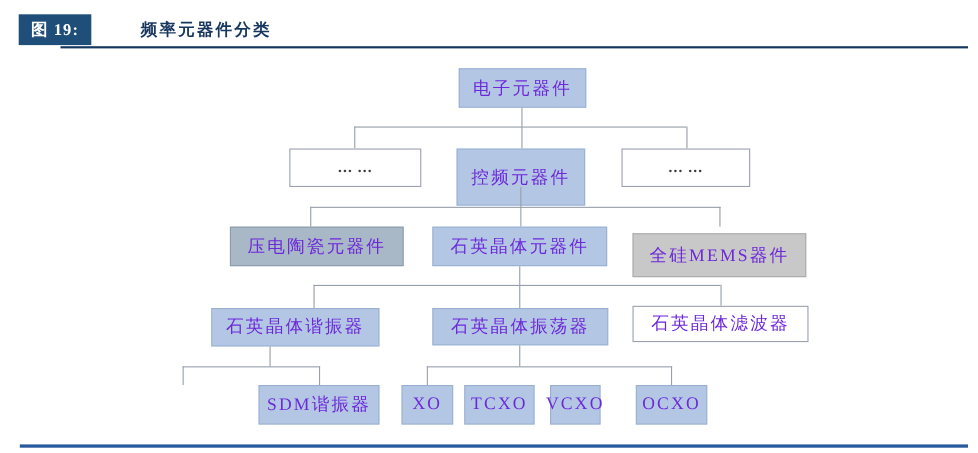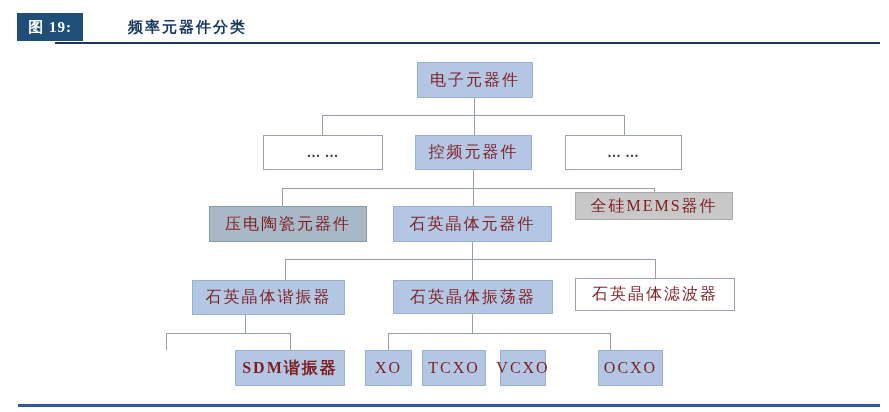--- a/index.html
+++ b/index.html
@@ -23,21 +23,21 @@
     position:absolute;left:55px;top:42px;width:825px;height:2px;
     background:var(--title_color,#17375e);
   }
   .bottom-rule{
     position:absolute;left:18px;top:404px;width:862px;height:3px;
     background:var(--bottom_rule,#2a5a9e);
   }
   
   .node{
     position:absolute;display:flex;align-items:center;justify-content:center;
-    font-size:16px;color:#7f1d1d;letter-spacing:2px;white-space:nowrap;
+    font-size:16px;color:#6d28d9;letter-spacing:2px;white-space:nowrap;
     box-sizing:border-box;
   }
   .n-blue{background:var(--node_blue,#b3c7e4);border:1px solid rgba(120,150,190,.45);}
   .n-bluegray{background:var(--node_bluegray,#a9b8c7);border:1px solid rgba(110,125,140,.5);}
   .n-gray{background:var(--node_gray,#c8c8c8);border:1px solid rgba(150,150,150,.6);}
   .n-white{background:#ffffff;border:1px solid #9aa1ad;}
   .n-dots{font-size:14px;font-weight:bold;letter-spacing:1px;color:#3a3a3a;}
   
   .vline,.hline{position:absolute;background:var(--line_color,#969ea8);}
   .vline{width:1px;}
@@ -62,32 +62,32 @@
 
   <div class="node n-blue" style="left:417px;top:62px;width:116px;height:36px;">电子元器件</div>
 
   <div class="vline" style="left:474px;top:98px;height:17px;"></div>
   <div class="hline" style="left:322px;top:115px;width:302px;"></div>
   <div class="vline" style="left:322px;top:115px;height:20px;"></div>
   <div class="vline" style="left:474px;top:115px;height:20px;"></div>
   <div class="vline" style="left:624px;top:115px;height:20px;"></div>
 
   <div class="node n-white n-dots" style="left:263px;top:135px;width:120px;height:35px;">... ...</div>
-  <div class="node n-blue" style="left:415px;top:135px;width:117px;height:35px;">控频元器件</div>
+  <div class="node n-blue" style="left:415px;top:135px;width:117px;height:52px;">控频元器件</div>
   <div class="node n-white n-dots" style="left:565px;top:135px;width:117px;height:35px;">... ...</div>
 
   <div class="vline" style="left:473px;top:170px;height:18px;"></div>
   <div class="hline" style="left:282px;top:188px;width:373px;"></div>
   <div class="vline" style="left:282px;top:188px;height:18px;"></div>
   <div class="vline" style="left:473px;top:188px;height:18px;"></div>
   <div class="vline" style="left:654px;top:188px;height:18px;"></div>
 
   <div class="node n-bluegray" style="left:209px;top:206px;width:158px;height:36px;">压电陶瓷元器件</div>
   <div class="node n-blue" style="left:393px;top:206px;width:159px;height:36px;">石英晶体元器件</div>
-  <div class="node n-gray" style="left:575px;top:192px;width:158px;height:28px;">全硅MEMS器件</div>
+  <div class="node n-gray" style="left:575px;top:212px;width:158px;height:40px;">全硅MEMS器件</div>
 
   <div class="vline" style="left:472px;top:242px;height:17px;"></div>
   <div class="hline" style="left:285px;top:259px;width:370px;"></div>
   <div class="vline" style="left:285px;top:259px;height:21px;"></div>
   <div class="vline" style="left:472px;top:259px;height:21px;"></div>
   <div class="vline" style="left:655px;top:259px;height:19px;"></div>
 
   <div class="node n-blue" style="left:192px;top:280px;width:153px;height:35px;">石英晶体谐振器</div>
   <div class="node n-blue" style="left:393px;top:280px;width:160px;height:34px;">石英晶体振荡器</div>
   <div class="node n-white" style="left:575px;top:278px;width:160px;height:33px;">石英晶体滤波器</div>
@@ -95,21 +95,21 @@
   <div class="vline" style="left:245px;top:315px;height:18px;"></div>
   <div class="hline" style="left:166px;top:333px;width:125px;"></div>
   <div class="vline" style="left:166px;top:333px;height:17px;"></div>
   <div class="vline" style="left:290px;top:333px;height:17px;"></div>
 
   <div class="vline" style="left:472px;top:314px;height:19px;"></div>
   <div class="hline" style="left:388px;top:333px;width:223px;"></div>
   <div class="vline" style="left:388px;top:333px;height:17px;"></div>
   <div class="vline" style="left:610px;top:333px;height:17px;"></div>
 
-  <div class="node n-blue" style="left:235px;top:350px;width:110px;height:36px;font-weight:bold;">SDM谐振器</div>
+  <div class="node n-blue" style="left:235px;top:350px;width:110px;height:36px;">SDM谐振器</div>
   <div class="node n-blue" style="left:365px;top:350px;width:47px;height:36px;">XO</div>
   <div class="node n-blue" style="left:422px;top:350px;width:64px;height:36px;">TCXO</div>
   <div class="node n-blue" style="left:500px;top:350px;width:46px;height:36px;">VCXO</div>
-  <div class="node n-blue" style="left:598px;top:350px;width:65px;height:36px;">OCXO</div>
+  <div class="node n-blue" style="left:578px;top:350px;width:65px;height:36px;">OCXO</div>
 
   <div class="bottom-rule"></div>
 
 </div>
 
 </body></html>

